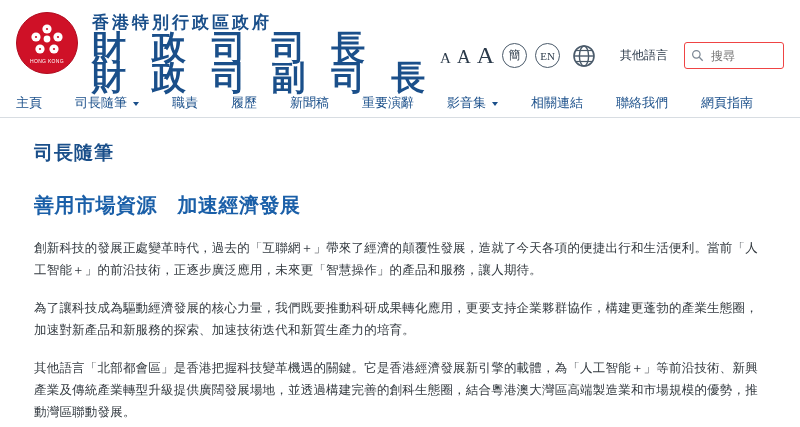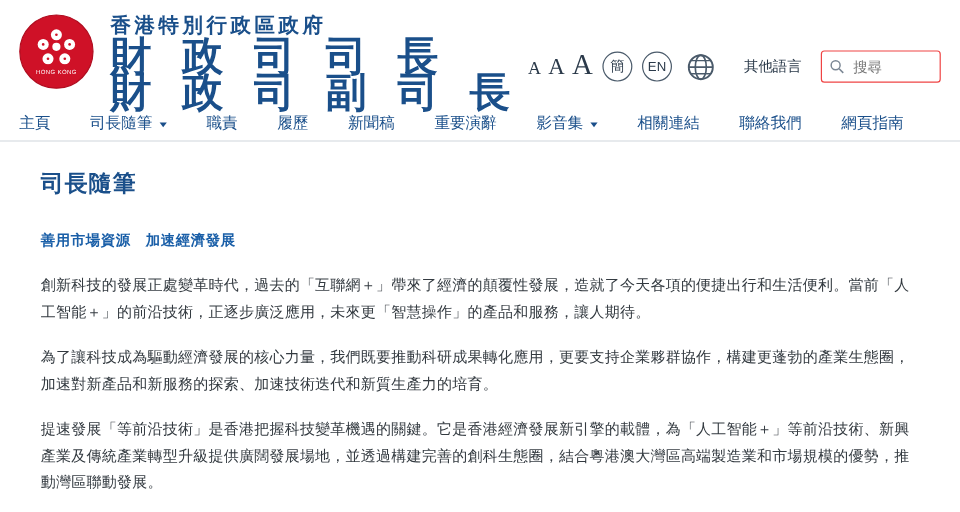--- a/index.html
+++ b/index.html
@@ -94,21 +94,21 @@
   .circ {
     display: inline-flex;
     align-items: center; justify-content: center;
     width: 25px; height: 25px;
     border-radius: 50%;
     border: 1.6px solid #4a5a6a;
     color: #2b3a4a;
     font-size: 12px;
     font-family: "DejaVu Sans", sans-serif;
   }
-  .circ.en { font-family: Liberation Sans, sans-serif; font-size: 11px; }
+  .circ.en { font-family: Liberation Serif, serif; font-size: 11px; }
   .globe {
     width: 24px; height: 24px;
     margin-left: 4px;
   }
   .otherlang {
     font-size: 12px;
     color: #2b3a4a;
     margin-left: 16px;
   }
   .search-box {
@@ -172,21 +172,21 @@
   }
   .page-title {
     font-size: 19px;
     color: #1a4f8a;
     font-weight: bold;
     letter-spacing: 1px;
     margin: 0 0 26px 0;
     font-family: "DejaVu Sans", sans-serif;
   }
   .article-title {
-    font-size: 12px;
+    font-size: 20px;
     color: #1a5fa8;
     font-weight: bold;
     letter-spacing: .5px;
     margin: 0 0 18px 0;
     font-family: "DejaVu Sans", sans-serif;
   }
   .para {
     font-size: 12.5px;
     line-height: 22px;
     color: #333a40;
@@ -289,16 +289,16 @@
     <div class="nav-item">
       <span>網頁指南</span>
     </div>
   </div>
 
   <div class="content">
     <h1 class="page-title">司長隨筆</h1>
     <h2 class="article-title">善用市場資源　加速經濟發展</h2>
     <p class="para">創新科技的發展正處變革時代，過去的「互聯網＋」帶來了經濟的顛覆性發展，造就了今天各項的便捷出行和生活便利。當前「人工智能＋」的前沿技術，正逐步廣泛應用，未來更「智慧操作」的產品和服務，讓人期待。</p>
     <p class="para">為了讓科技成為驅動經濟發展的核心力量，我們既要推動科研成果轉化應用，更要支持企業夥群協作，構建更蓬勃的產業生態圈，加速對新產品和新服務的探索、加速技術迭代和新質生產力的培育。</p>
-    <p class="para">提速發展「等前沿技術」是香港把握科技變革機遇的關鍵。它是香港經濟發展新引擎的載體，為「人工智能＋」等前沿技術、新興產業及傳統產業轉型升級提供廣闊發展場地，並透過構建完善的創科生態圈，結合粵港澳大灣區高端製造業和市場規模的優勢，推動灣區聯動發展。</p>
+    <p class="para">其他語言「北部都會區」是香港把握科技變革機遇的關鍵。它是香港經濟發展新引擎的載體，為「人工智能＋」等前沿技術、新興產業及傳統產業轉型升級提供廣闊發展場地，並透過構建完善的創科生態圈，結合粵港澳大灣區高端製造業和市場規模的優勢，推動灣區聯動發展。</p>
   </div>
 
 </div>
 
 </body></html>

